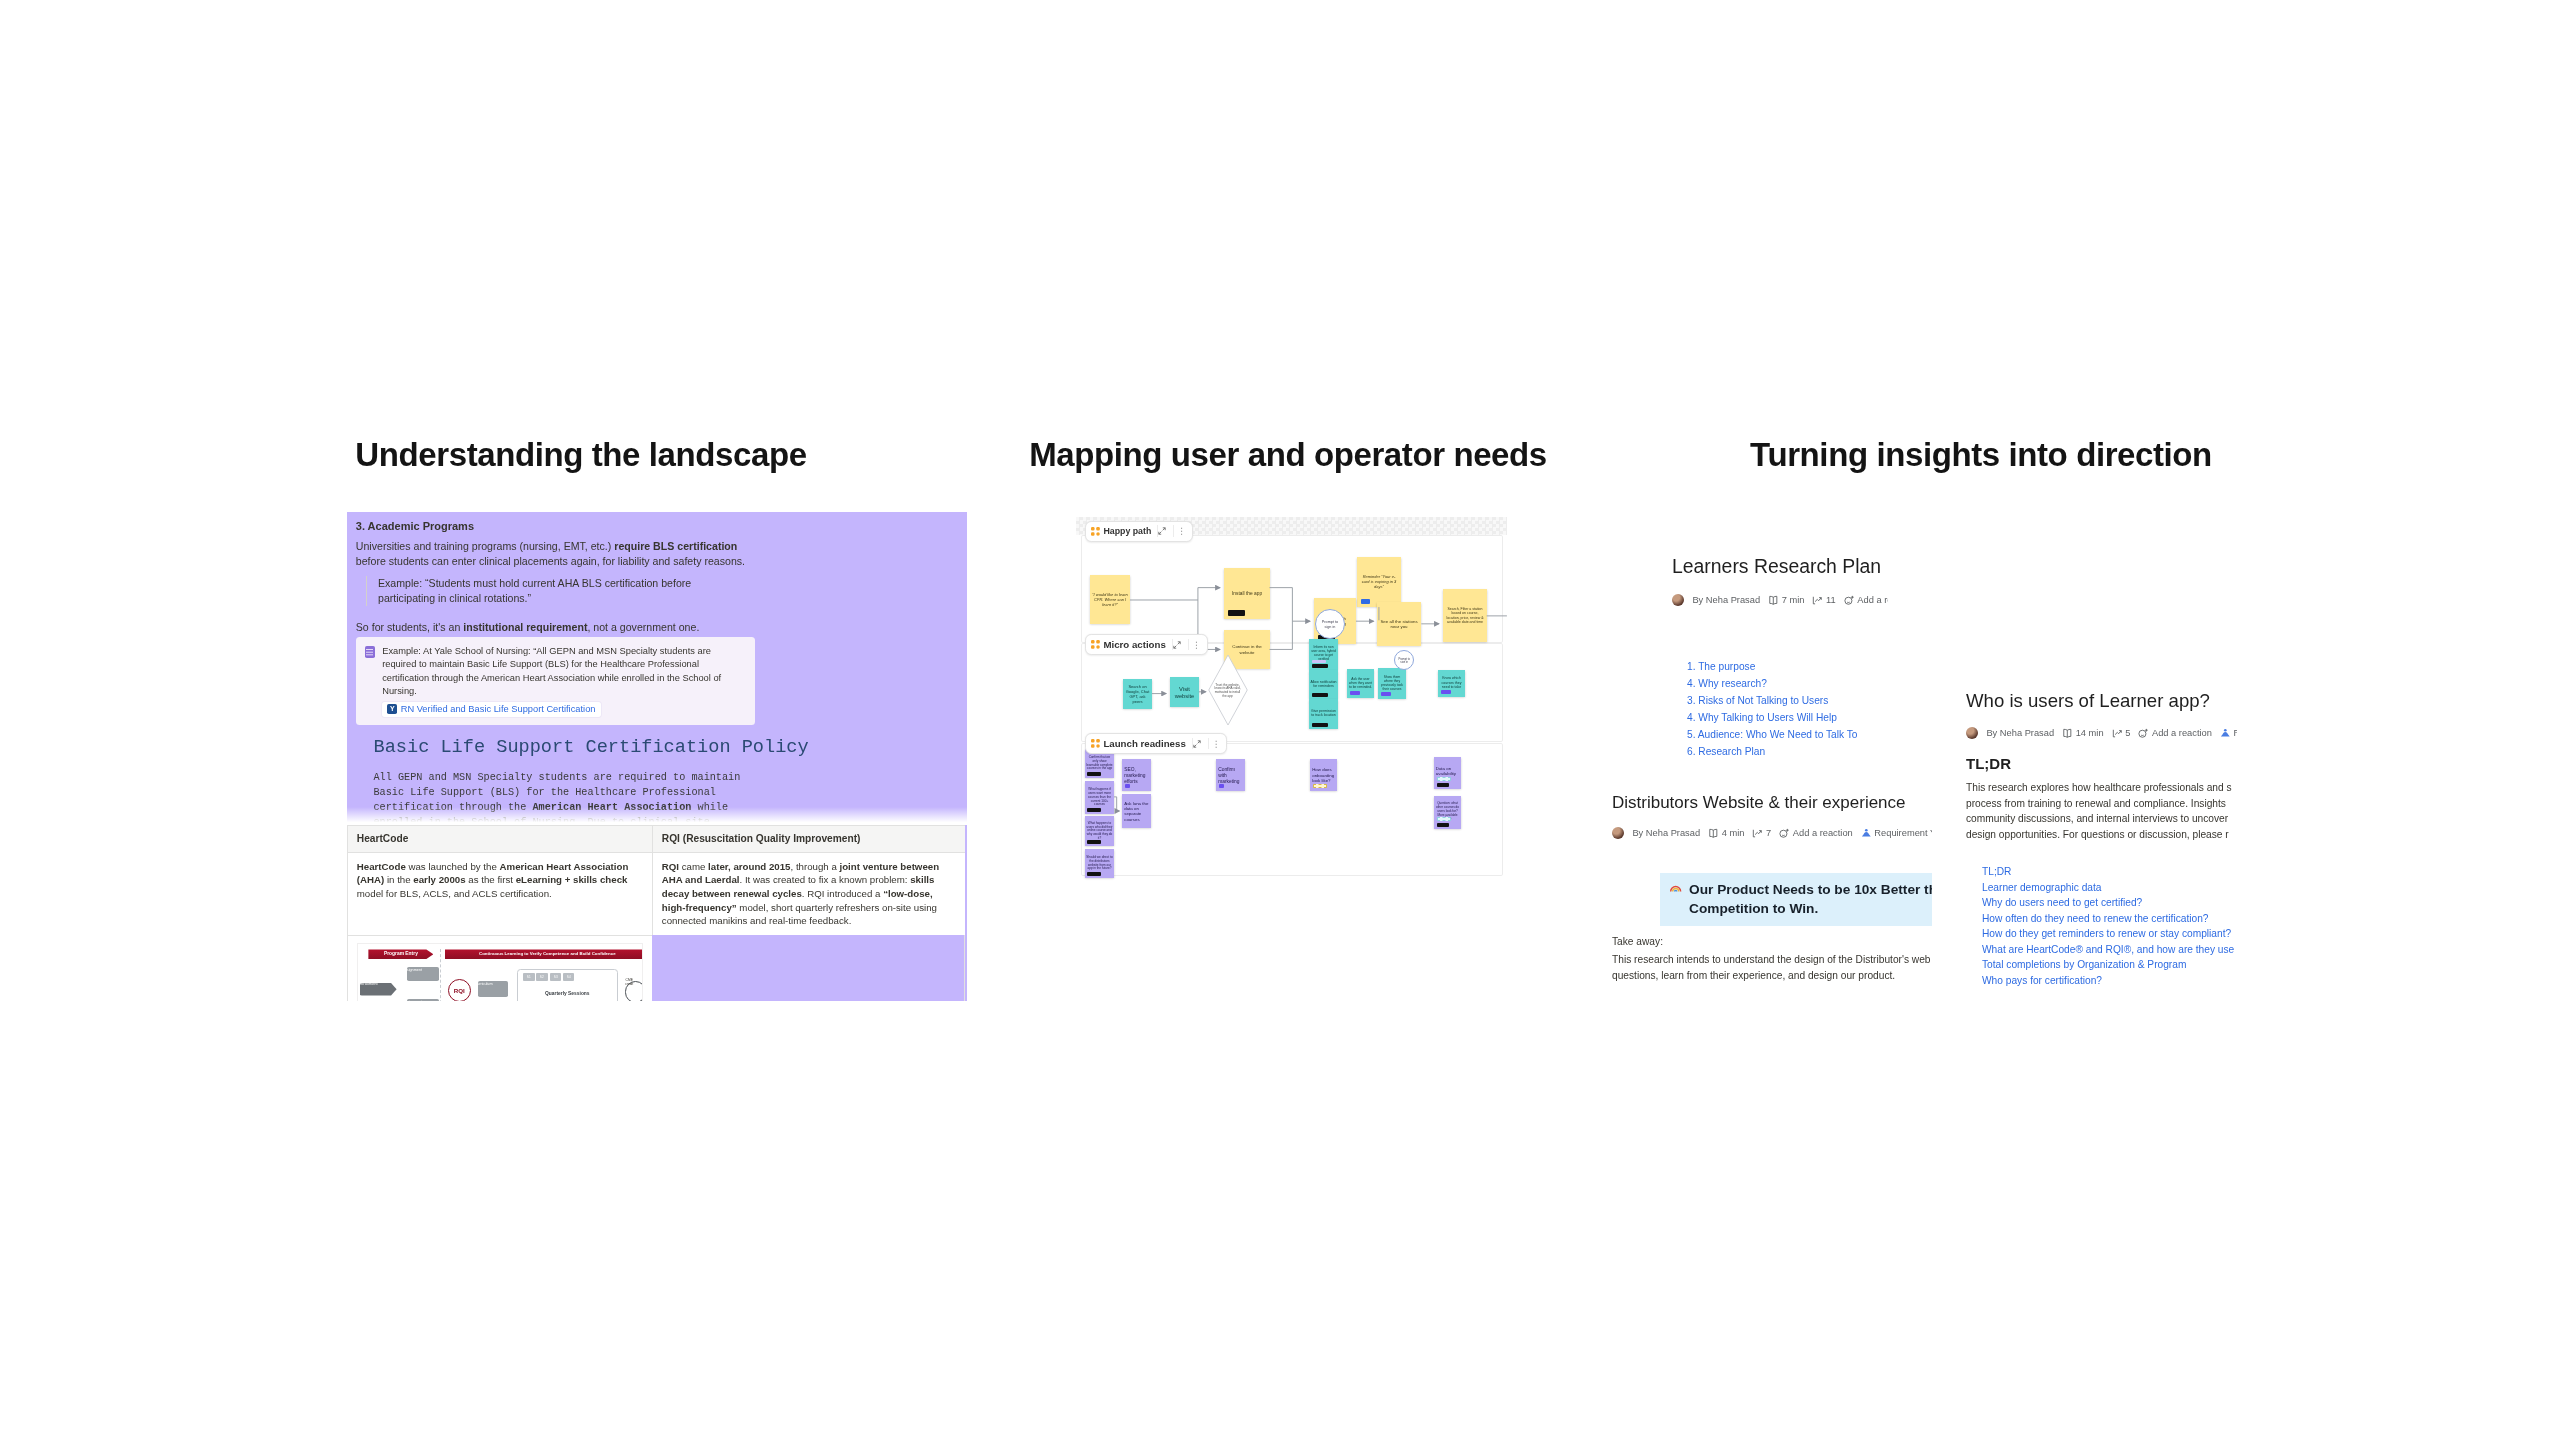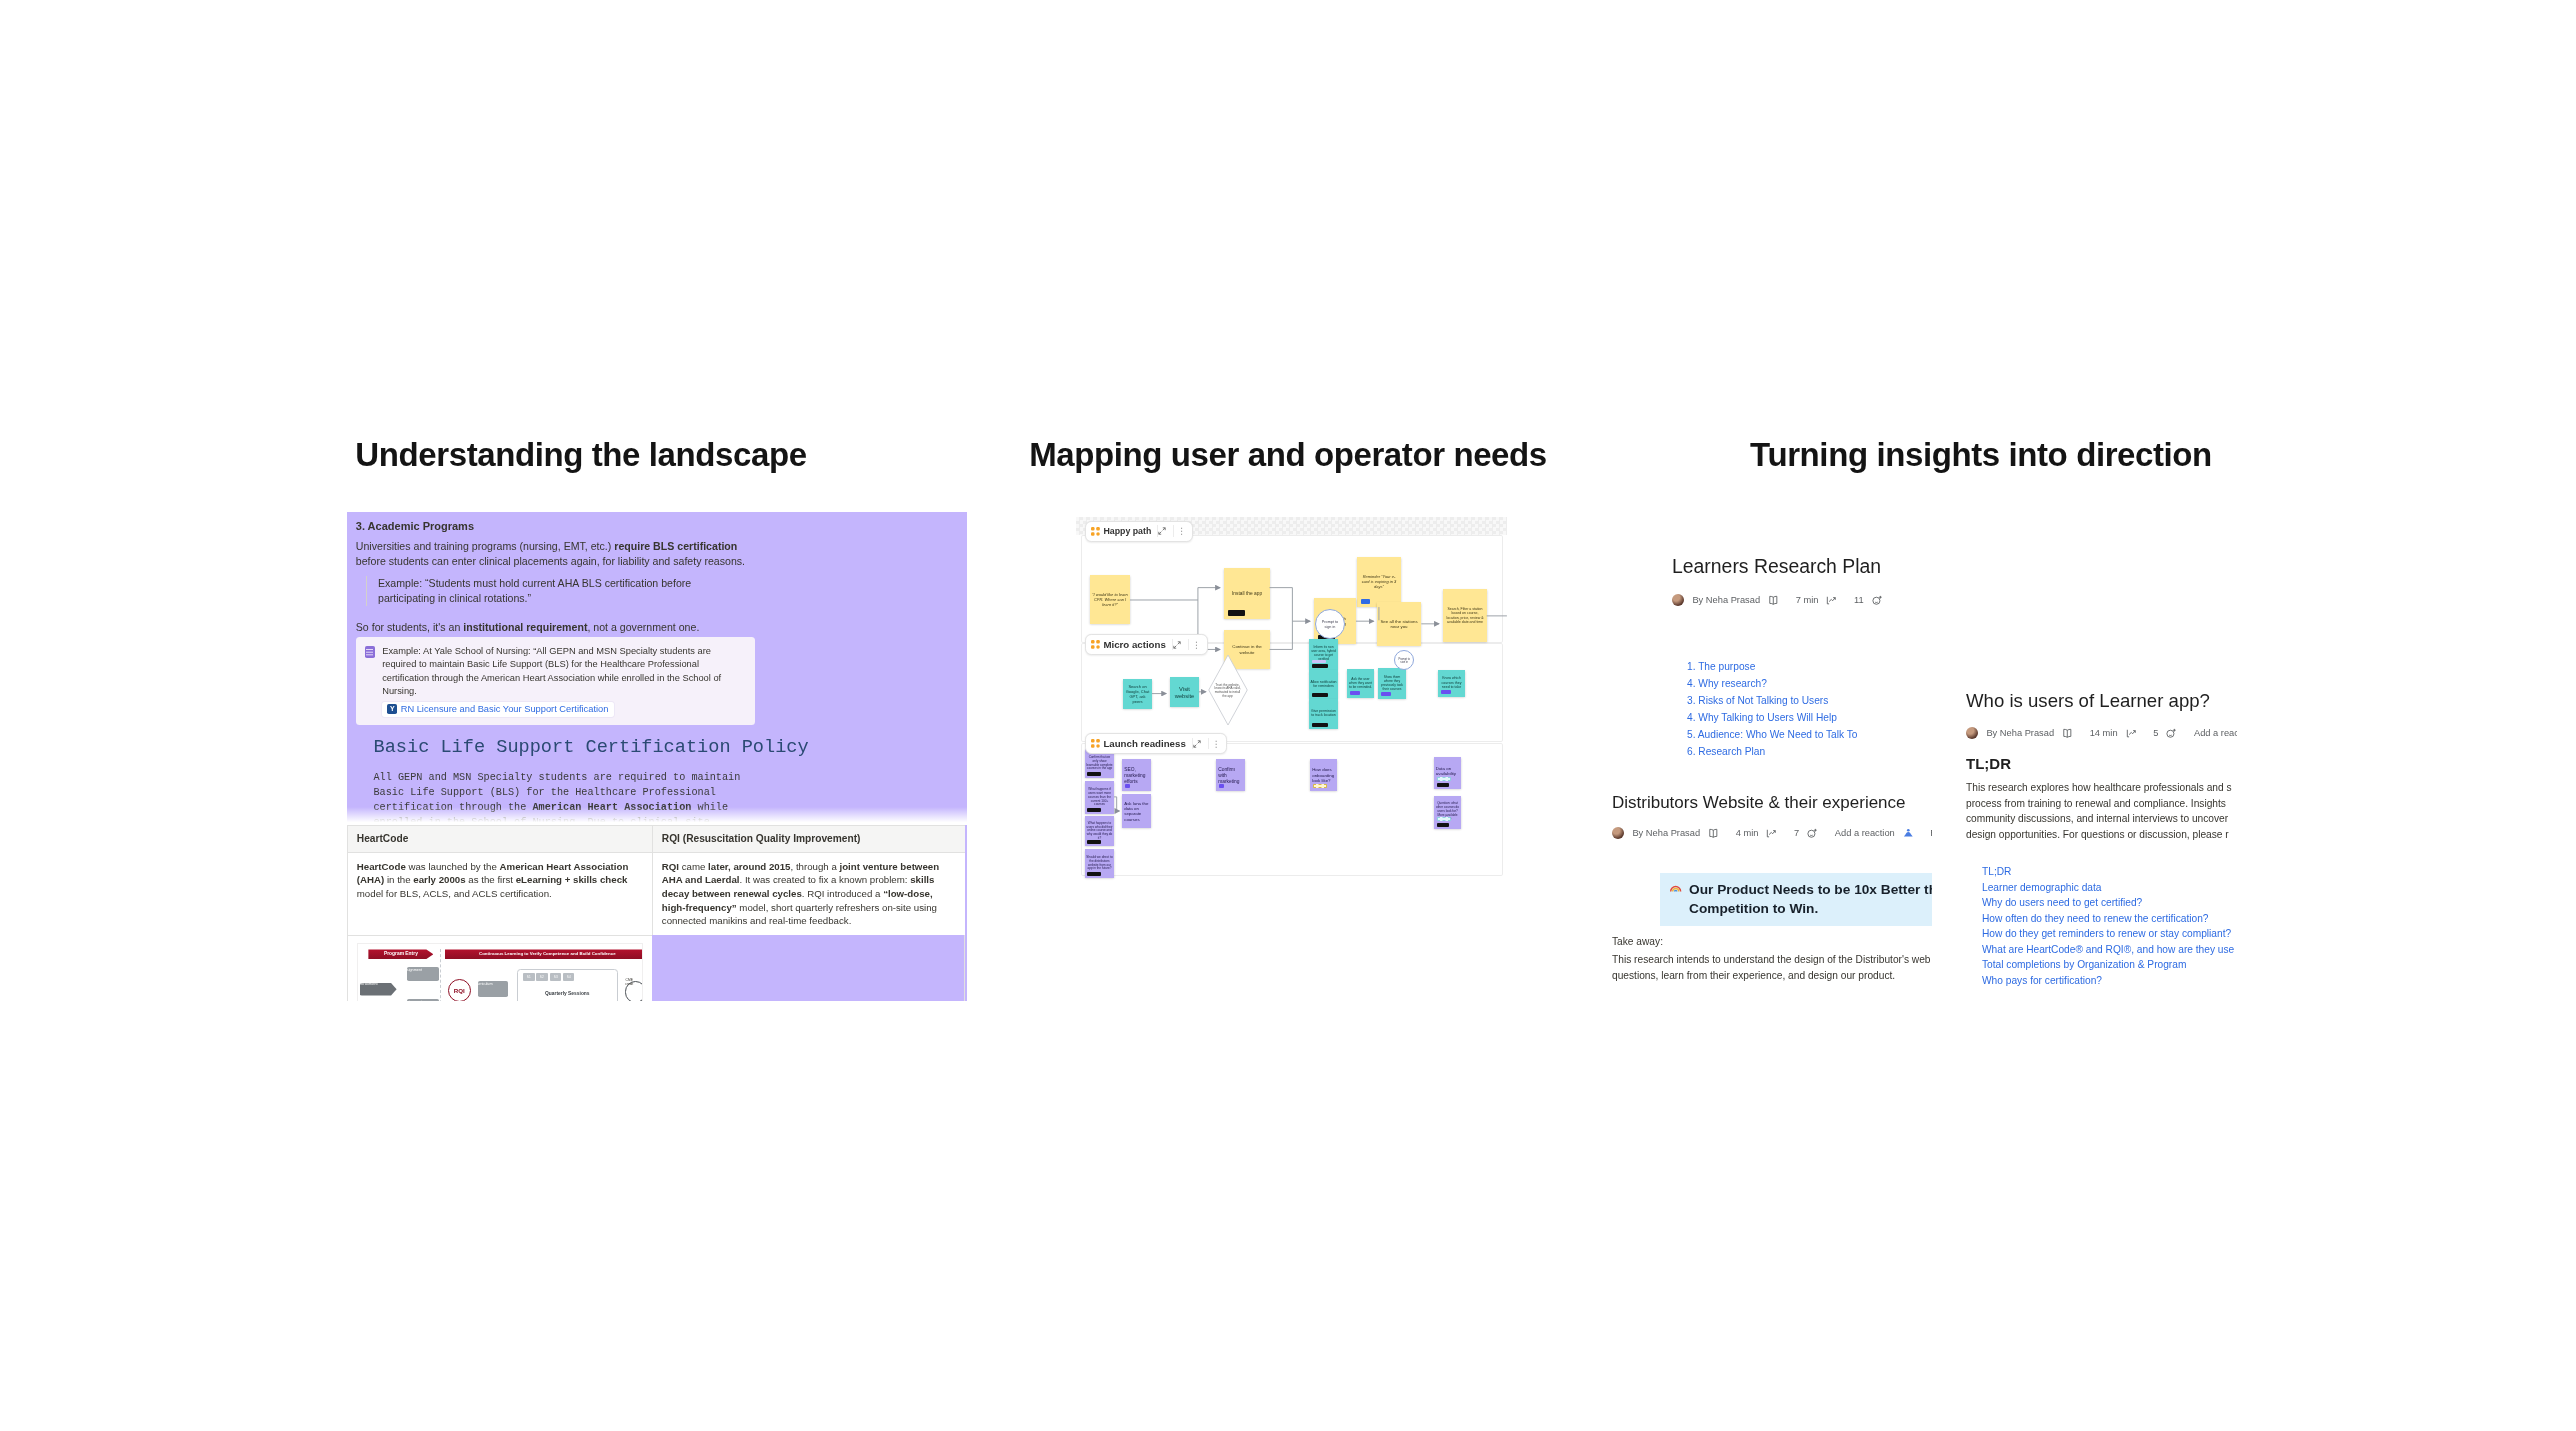--- a/index.html
+++ b/index.html
@@ -70,21 +70,21 @@
   .tag-lav{background:#CBC2F7;height:3.5px;}
   .tag-ind{background:#6A4FF0;height:4.4px;}
   .tag-yd{height:4.4px;background:#FFF6CF;border:0.9px dashed #D8B94A;box-sizing:border-box;}
   .tag-cd{height:4.4px;background:#E2F7FB;border:0.9px dashed #8ED3DE;box-sizing:border-box;}
   .pcircle{position:absolute;border-radius:50%;background:#fff;border:1.1px solid #8FA8DC;box-sizing:border-box;overflow:hidden;color:#445;}
   .dtext{position:absolute;color:#555;overflow:hidden;}
   
   .card{position:absolute;overflow:hidden;background:#fff;}
   .ctitle{position:absolute;font-weight:400;color:#1F1F1F;white-space:nowrap;}
   .meta{position:absolute;display:flex;align-items:center;gap:8px;font-size:9.3px;color:#5C5F62;white-space:nowrap;}
-  .meta .mi{display:flex;align-items:center;gap:17px;cursor:pointer;}
+  .meta .mi{display:flex;align-items:center;gap:3px;cursor:pointer;}
   .avatar{width:12.4px;height:12.4px;border-radius:50%;background:radial-gradient(circle at 35% 30%,#C59A7E 0 30%,#5C3A2E 70%);}
   .bluelist{position:absolute;color:#2E6BE2;font-size:10.2px;}
   .bluelist .li{height:17px;cursor:pointer;white-space:nowrap;}
   .tldr-line{white-space:nowrap;}
   .hl{position:absolute;background:#DCF0FB;display:flex;gap:7px;padding:8px 8.8px 8px 8.8px;box-sizing:border-box;margin-left:48px;}
   .hl .txt{font-weight:700;font-size:13.7px;line-height:18.6px;color:#17202A;white-space:nowrap;}
   svg{display:block;}
 </style>
 </head>
 <body>
@@ -100,21 +100,21 @@
     <p class="doc-p1 abs" style="margin:0"><span>Universities and training programs (nursing, EMT, etc.) </span><b>require BLS certification</b><span> before students can enter clinical placements again, for liability and safety reasons.</span></p>
     <div class="doc-quote">Example: “Students must hold current AHA BLS certification before participating in clinical rotations.”</div>
     <p class="doc-p2 abs" style="margin:0"><span>So for students, it's an </span><b>institutional requirement</b><span>, not a government one.</span></p>
 
     <div class="callout">
       <span class="clip-icon"></span>
       <div>
         <span>Example: At Yale School of Nursing: “All GEPN and MSN Specialty students are required to maintain Basic Life Support (BLS) for the Healthcare Professional certification through the American Heart Association while enrolled in the School of Nursing.</span><br>
         <span class="link-chip">
             <span class="ychip">Y</span>
-            <span>RN Licensure and Basic Your Support Certification</span>
+            <span>RN Verified and Basic Life Support Certification</span>
           </span>
       </div>
     </div>
 
     <div class="yale-h yale">Basic Life Support Certification Policy</div>
     <p class="yale-p yale abs" style="margin:0"><span>All GEPN and MSN Specialty students are required to maintain Basic Life Support (BLS) for the Healthcare Professional certification through the </span><b>American Heart Association</b><span> while enrolled in the School of Nursing. Due to clinical site requirements, certifications offered through organizations other than the American Heart Association will not meet this requirement. Students who do not</span></p>
     <div class="fade"></div>
 
     <div class="tbl">
       <div class="tr">

